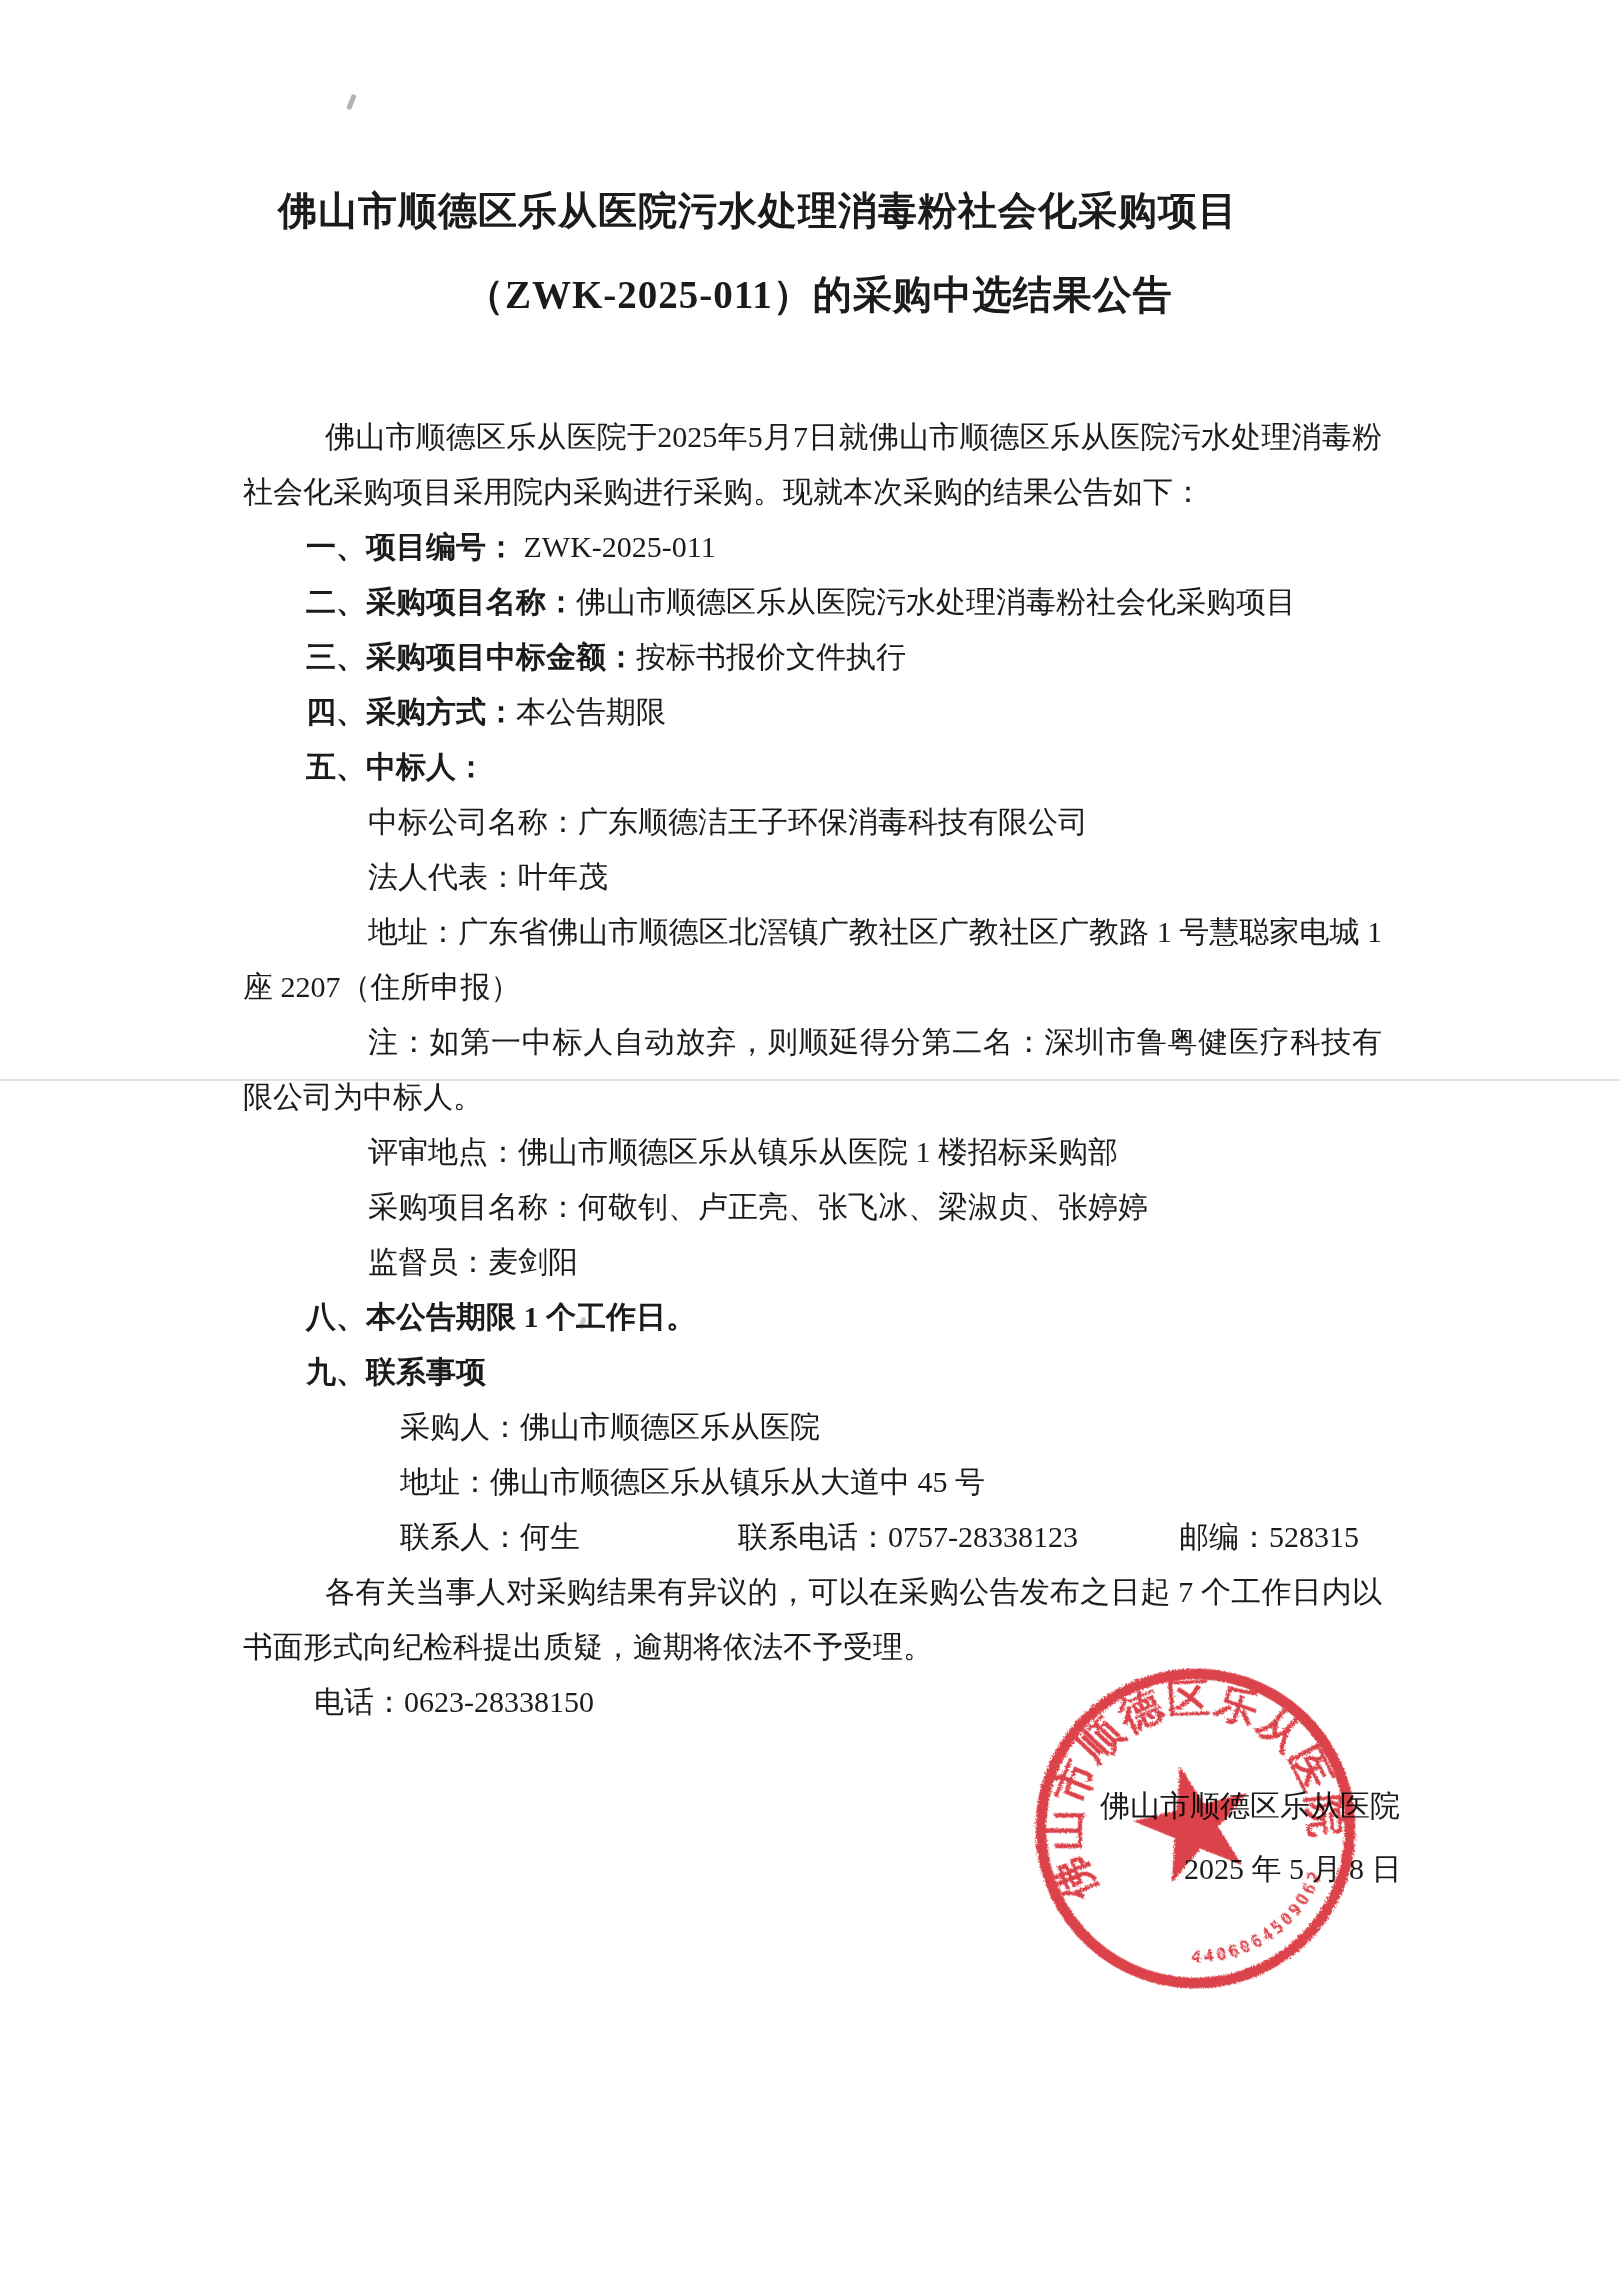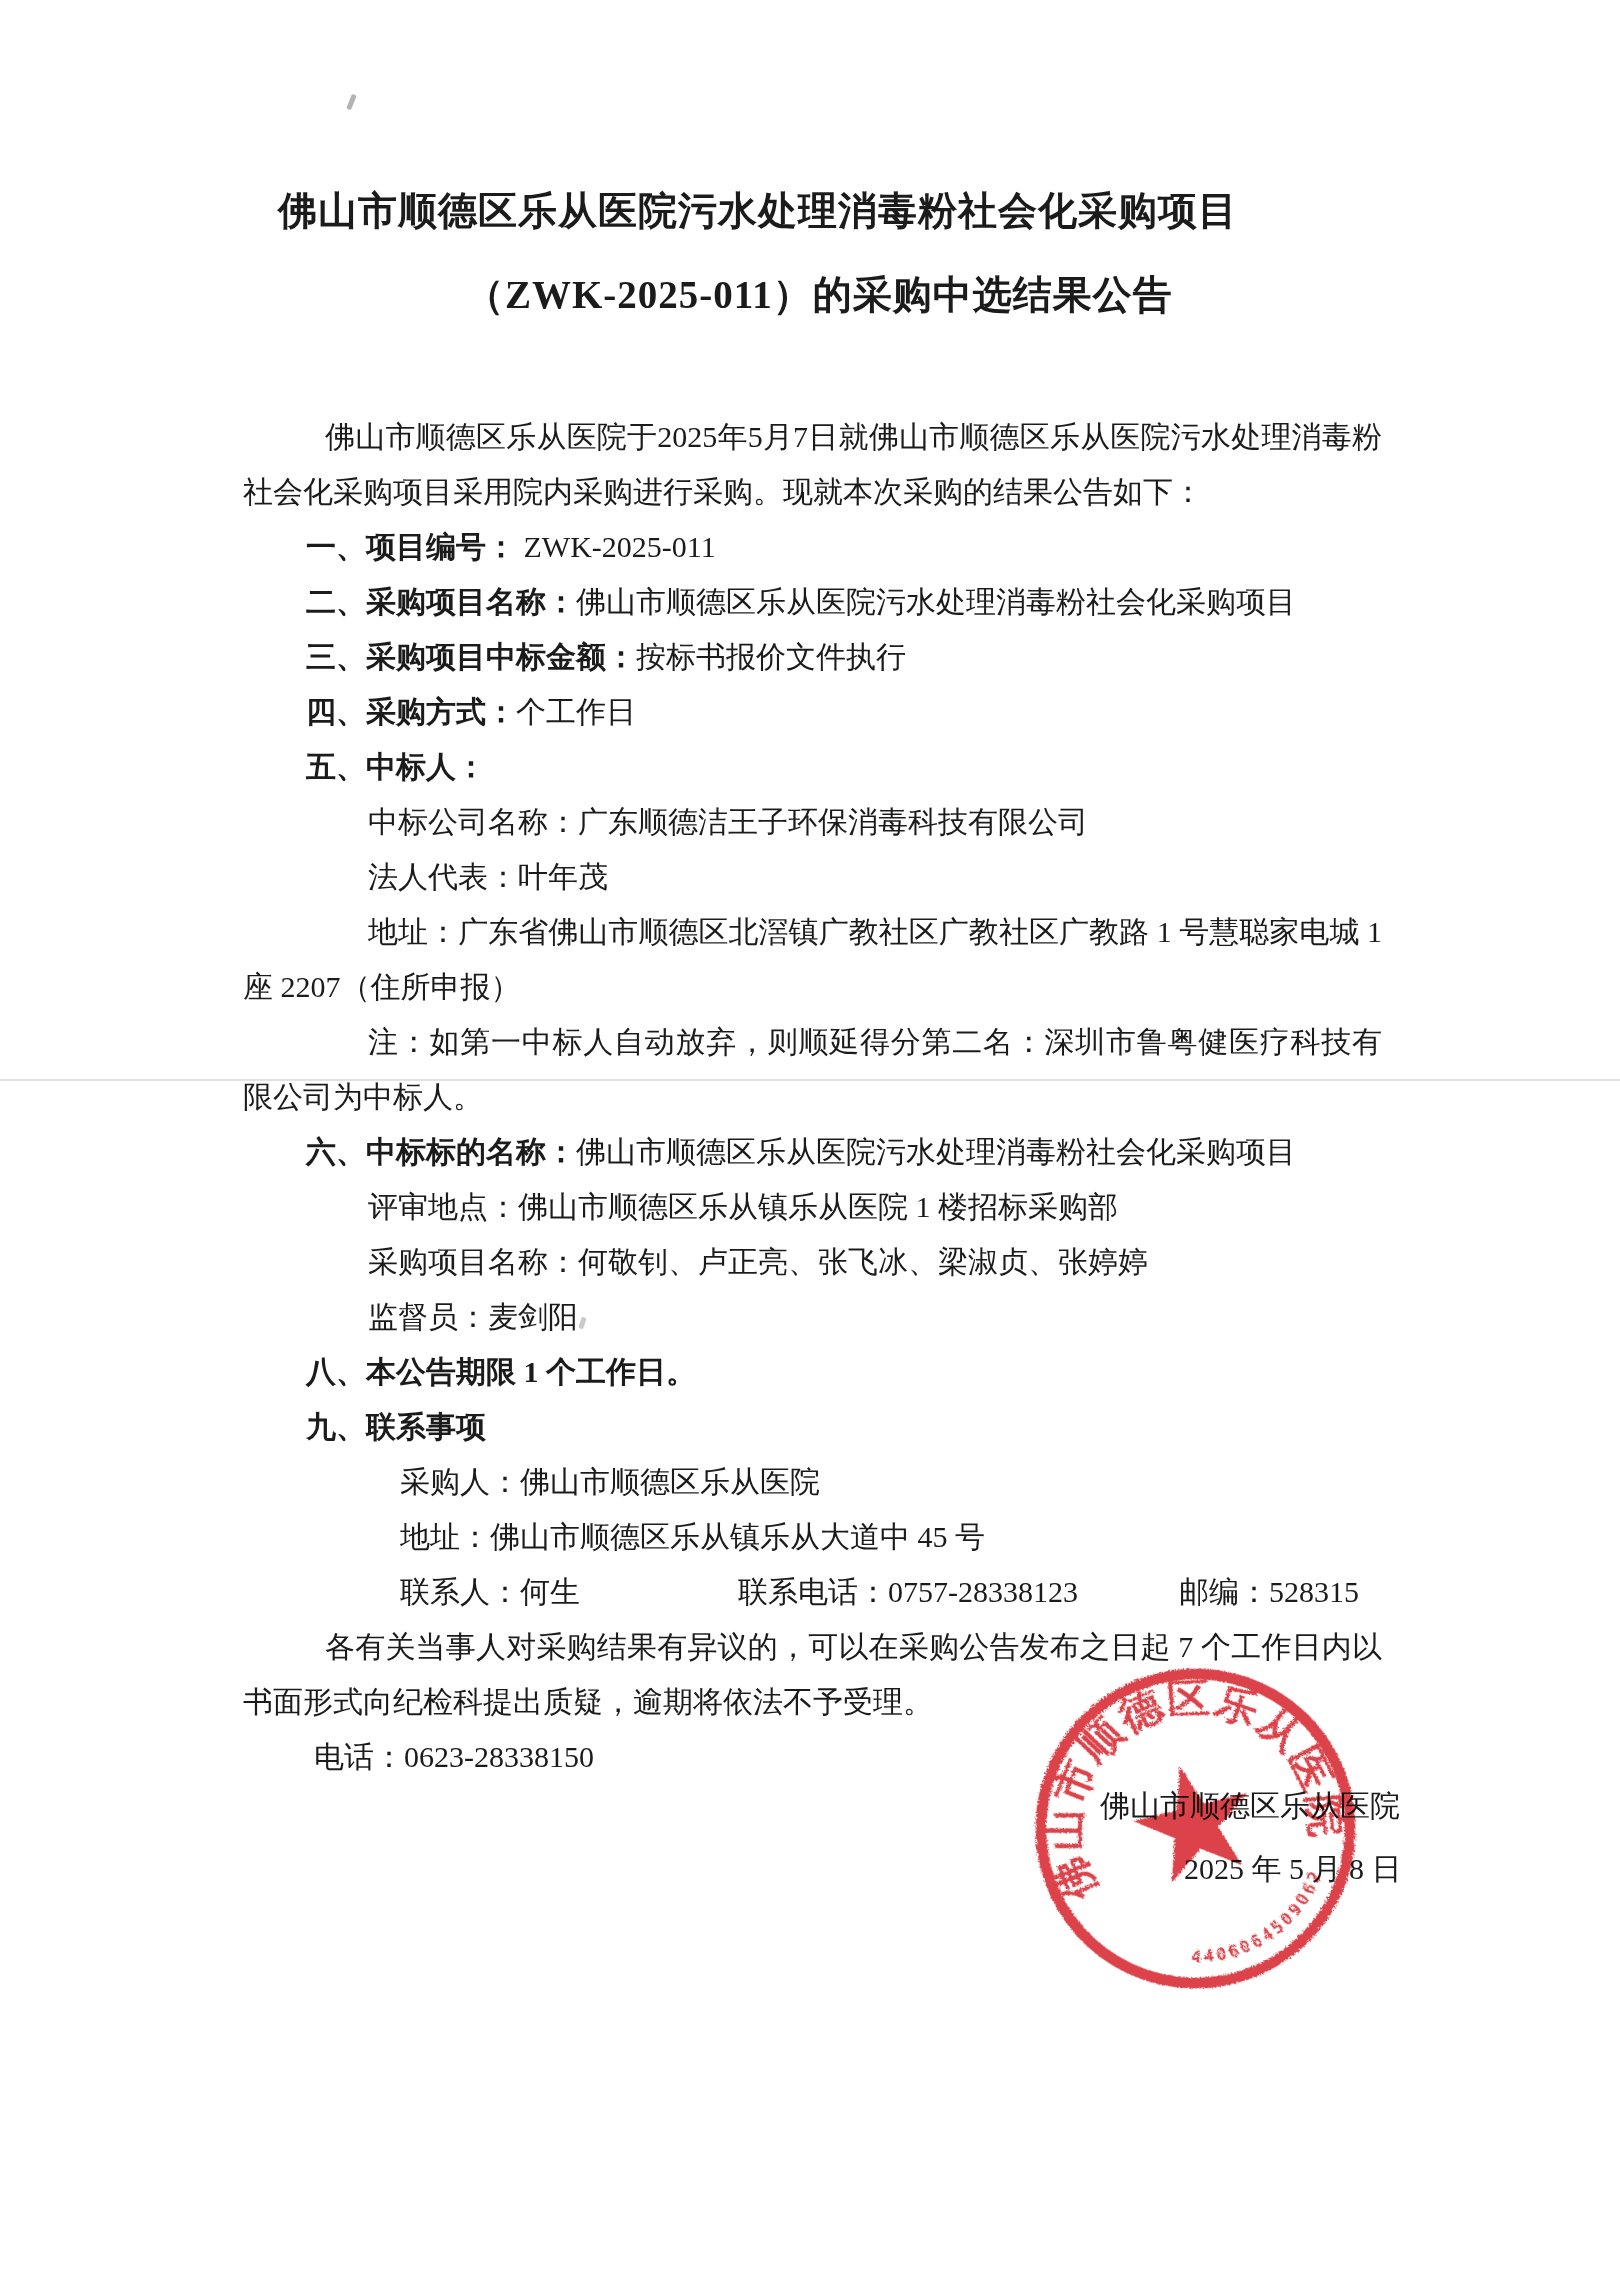--- a/index.html
+++ b/index.html
@@ -101,33 +101,32 @@
     <div class="body-block">
 
       <p class="para indent-2">佛山市顺德区乐从医院于2025年5月7日就佛山市顺德区乐从医院污水处理消毒粉社会化采购项目采用院内采购进行采购。现就本次采购的结果公告如下：</p>
 
       <div class="line ind-item"><span class="b">一、项目编号：</span><span> ZWK-2025-011</span></div>
 
       <div class="line ind-item"><span class="b">二、采购项目名称：</span><span>佛山市顺德区乐从医院污水处理消毒粉社会化采购项目</span></div>
 
       <div class="line ind-item"><span class="b">三、采购项目中标金额：</span><span>按标书报价文件执行</span></div>
 
-      <div class="line ind-item"><span class="b">四、采购方式：</span><span>个工作日</span></div>
+      <div class="line ind-item"><span class="b">四、采购方式：</span><span>本公告期限</span></div>
 
       <div class="line ind-item"><span class="b">五、中标人：</span></div>
 
       <div class="line ind-sub">中标公司名称：广东顺德洁王子环保消毒科技有限公司</div>
 
       <div class="line ind-sub">法人代表：叶年茂</div>
 
       <p class="para indent-sub">地址：广东省佛山市顺德区北滘镇广教社区广教社区广教路 1 号慧聪家电城 1 座 2207（住所申报）</p>
 
       <p class="para indent-sub">注：如第一中标人自动放弃，则顺延得分第二名：深圳市鲁粤健医疗科技有限公司为中标人。</p>
 
-      <div class="line ind-item"><span class="b">六、中标标的名称：</span><span>佛山市顺德区乐从医院污水处理消毒粉社会化采购项目</span></div>
 
 
       <div class="line ind-sub">评审地点：佛山市顺德区乐从镇乐从医院 1 楼招标采购部</div>
 
       <div class="line ind-sub">采购项目名称：何敬钊、卢正亮、张飞冰、梁淑贞、张婷婷</div>
 
       <div class="line ind-sub">监督员：麦剑阳</div>
 
       <div class="line ind-item"><span class="b">八、本公告期限 1 个工作日。</span></div>
 

